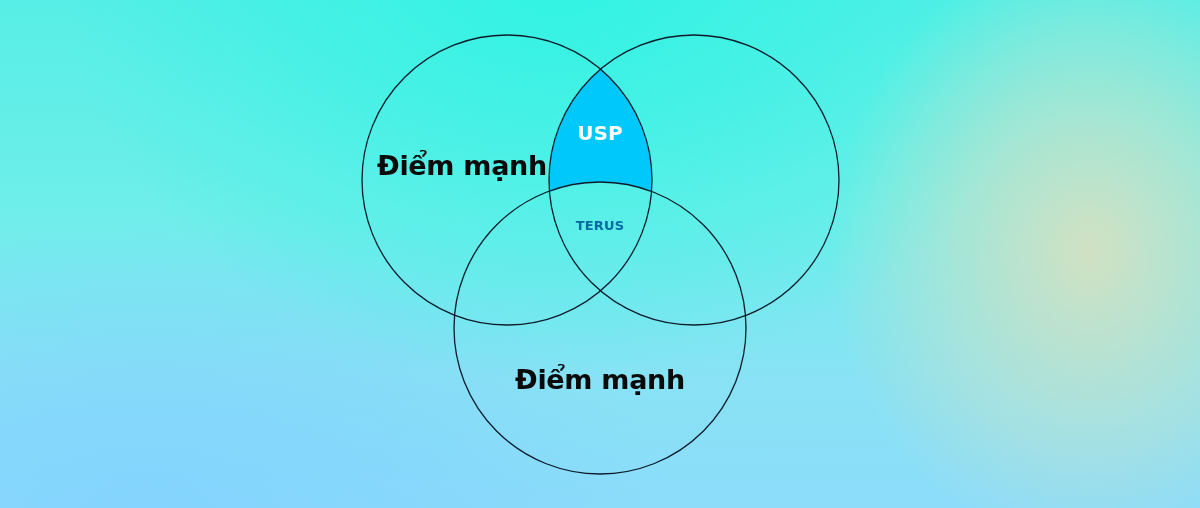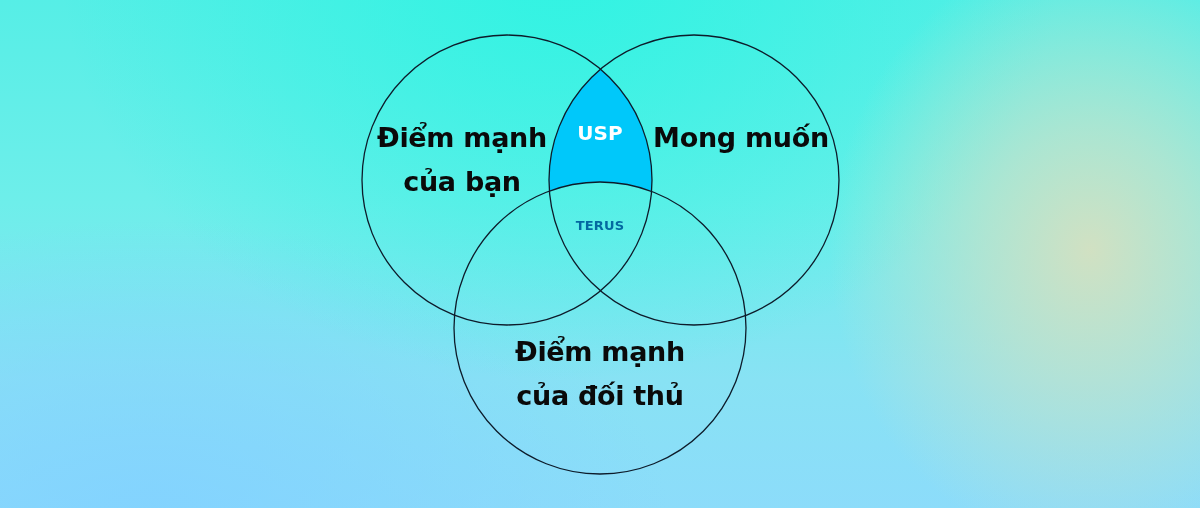--- a/index.html
+++ b/index.html
@@ -11,21 +11,21 @@
       radial-gradient(ellipse 500px 420px at 560px -40px, rgba(44,244,226,0.9) 0%, rgba(60,240,230,0) 100%),
       radial-gradient(ellipse 520px 300px at 150px 520px, rgba(130,210,255,0.9) 0%, rgba(130,210,255,0) 100%),
       linear-gradient(180deg, #56eee6 0%, #6eeeea 40%, #88e2f4 75%, #8cdcfa 100%);
   }
   .stage { position: absolute; left: 0; top: 0; width: 1200px; height: 508px; }
   svg.venn { position: absolute; left: 0; top: 0; }
   .label {
     position: absolute; color: #0a0a0a; font-weight: bold; text-align: center;
     font-size: 27px; line-height: 44px; letter-spacing: -0.3px; white-space: nowrap;
   }
-  .label span { display: block; }
+  .label span { display: block; margin-top: 28px; }
   .usp { position: absolute; color: #ffffff; font-weight: bold; font-size: 20px; text-align: center; }
   .terus { position: absolute; color: #0369a1; font-weight: bold; font-size: 13px; text-align: center; letter-spacing: 0.2px; }
 </style>
 </head>
 <body>
 
 <div class="stage">
   <svg class="venn" width="1200" height="508" viewBox="0 0 1200 508">
     <defs>
       <clipPath id="clipLeft">
@@ -44,28 +44,25 @@
         <rect x="0" y="0" width="1200" height="508" fill="#00c8fa" mask="url(#notBottom)"></rect>
       </g>
     </g>
     <circle cx="507" cy="180" r="145" fill="none" stroke="#0d1b2a" stroke-width="1.3"></circle>
     <circle cx="694" cy="180" r="145" fill="none" stroke="#0d1b2a" stroke-width="1.3"></circle>
     <circle cx="600" cy="328" r="146" fill="none" stroke="#0d1b2a" stroke-width="1.3"></circle>
   </svg>
 
   <div class="label" style="left:372px; top:116px; width:180px;">
     <span>Điểm mạnh</span>
-    <span>của bạn</span>
   </div>
 
   <div class="label" style="left:648px; top:116px; width:186px;">
-    <span>Mong muốn</span>
   </div>
 
   <div class="label" style="left:505px; top:330px; width:190px;">
     <span>Điểm mạnh</span>
-    <span>của đối thủ</span>
   </div>
 
   <div class="usp" style="left:550px; top:121px; width:100px;">USP</div>
 
   <div class="terus" style="left:550px; top:218px; width:100px;">TERUS</div>
 </div>
 
 </body></html>

